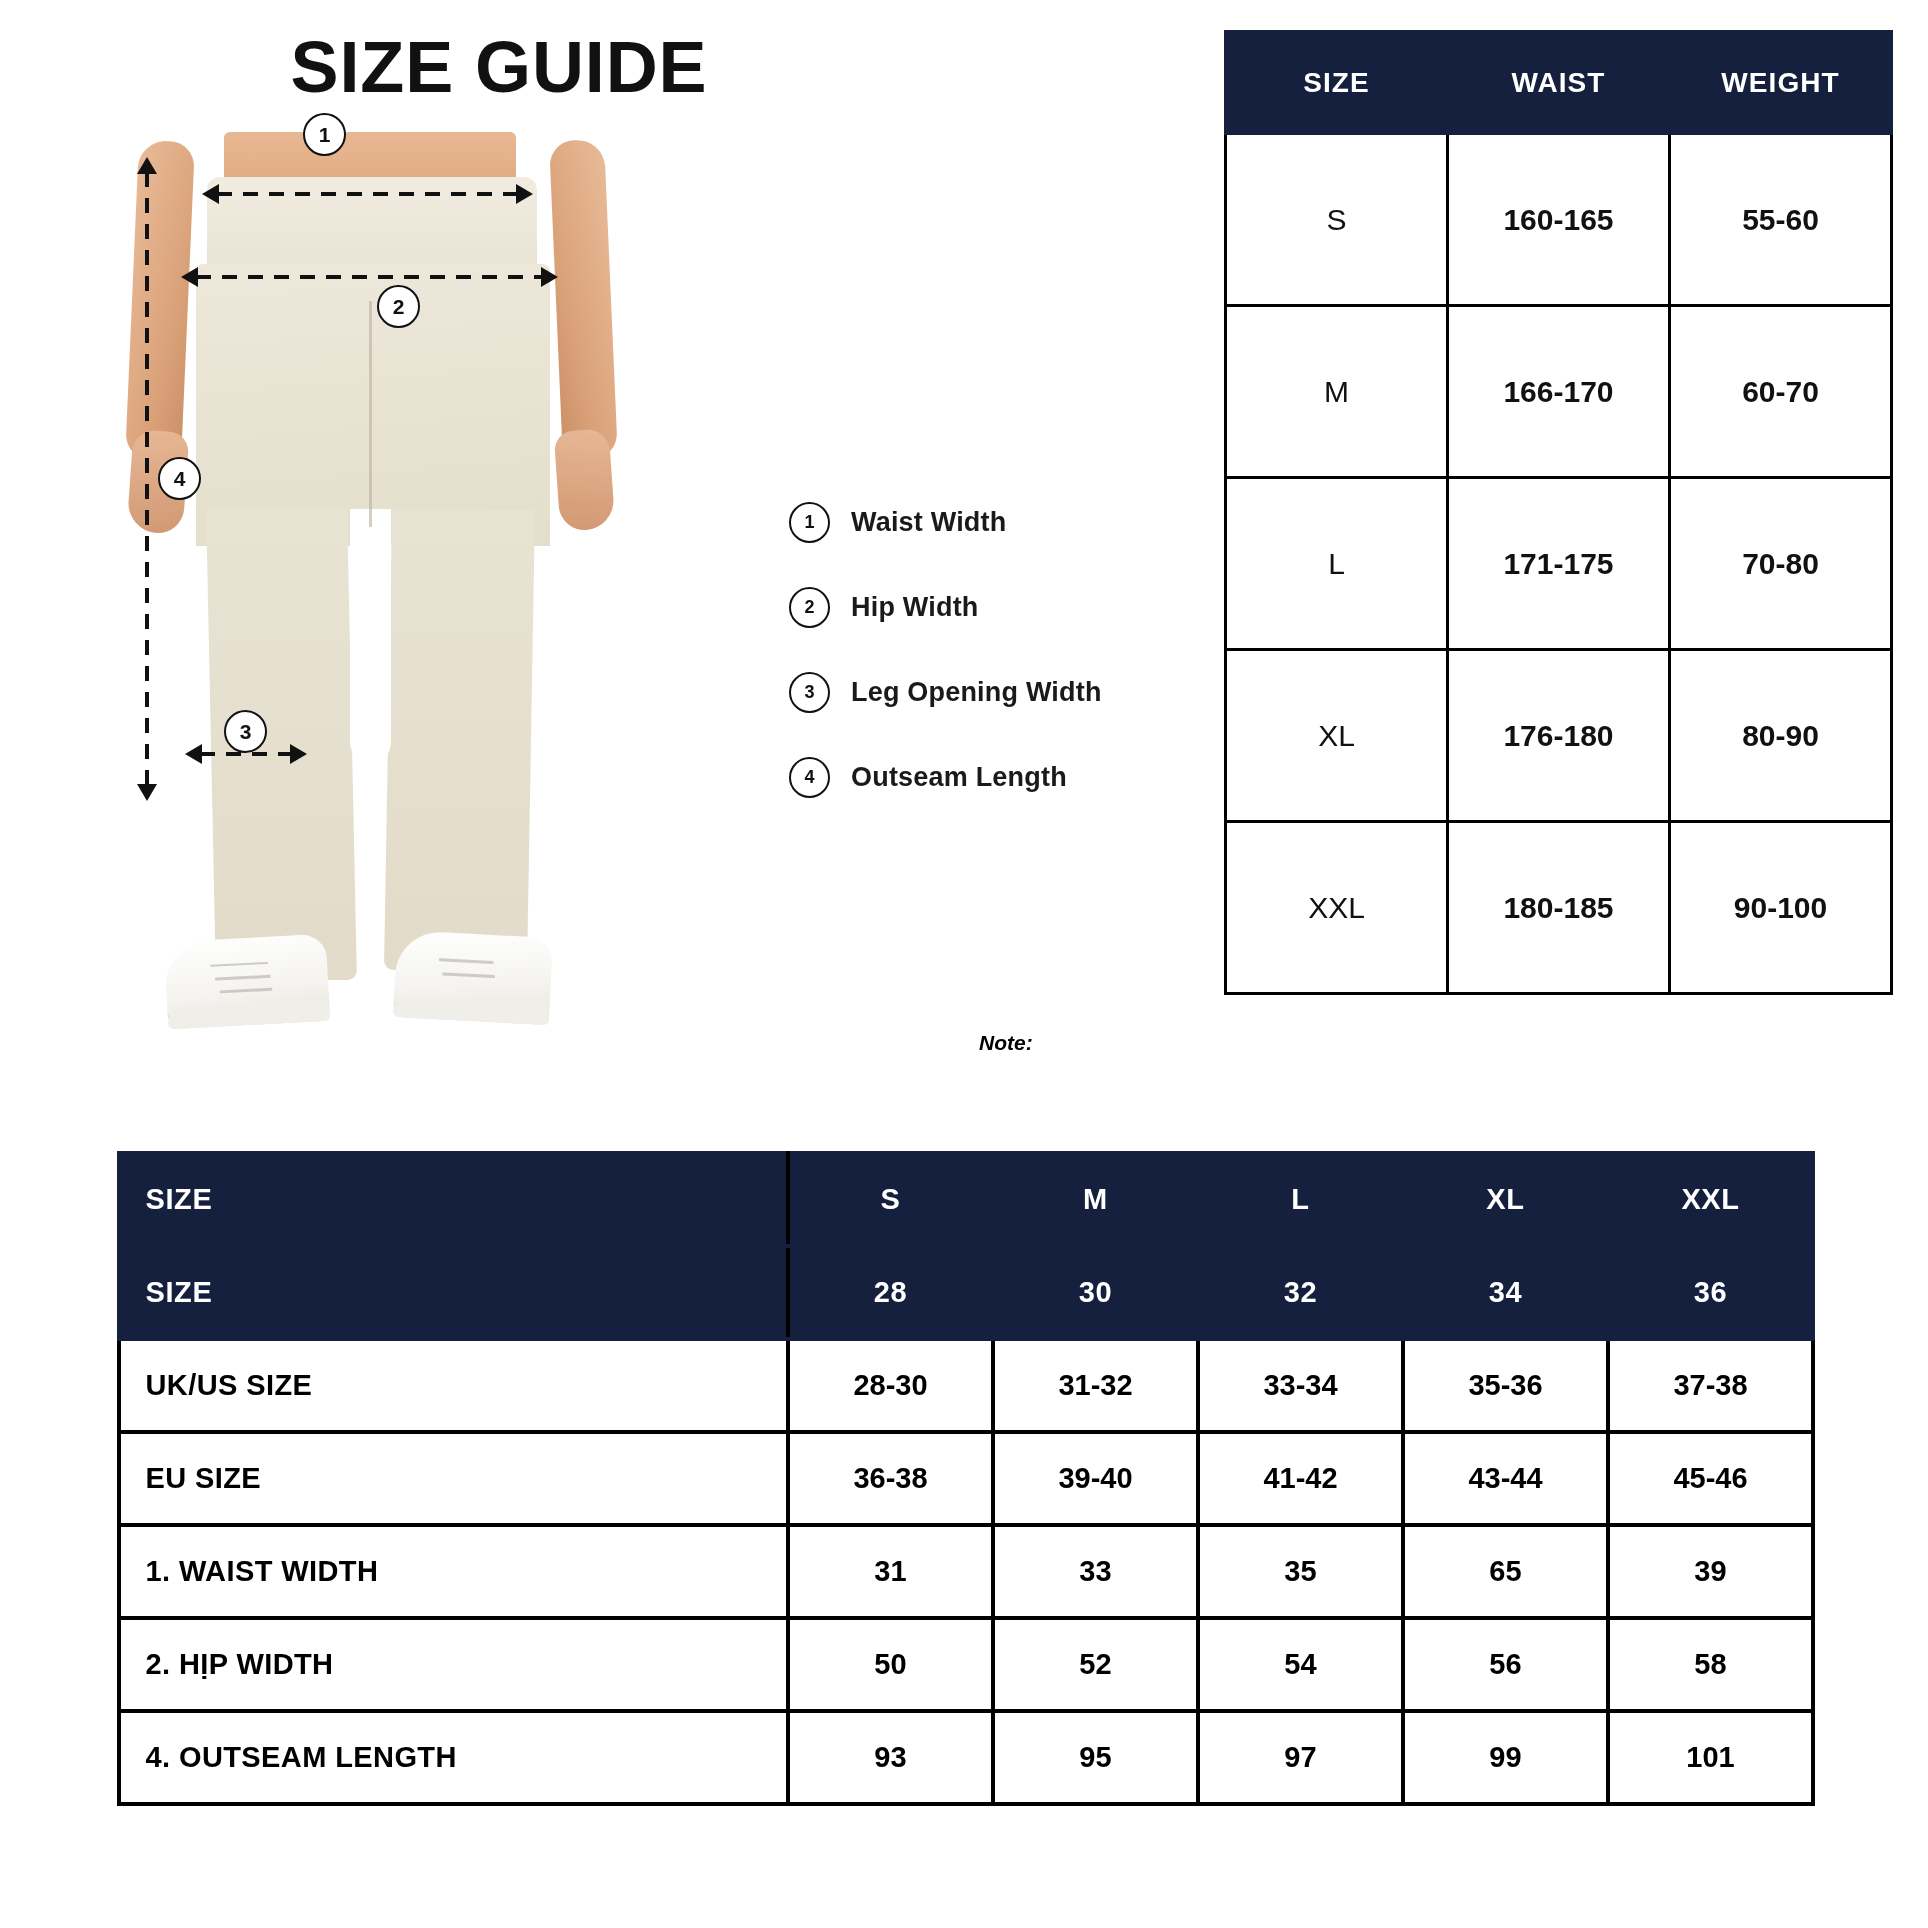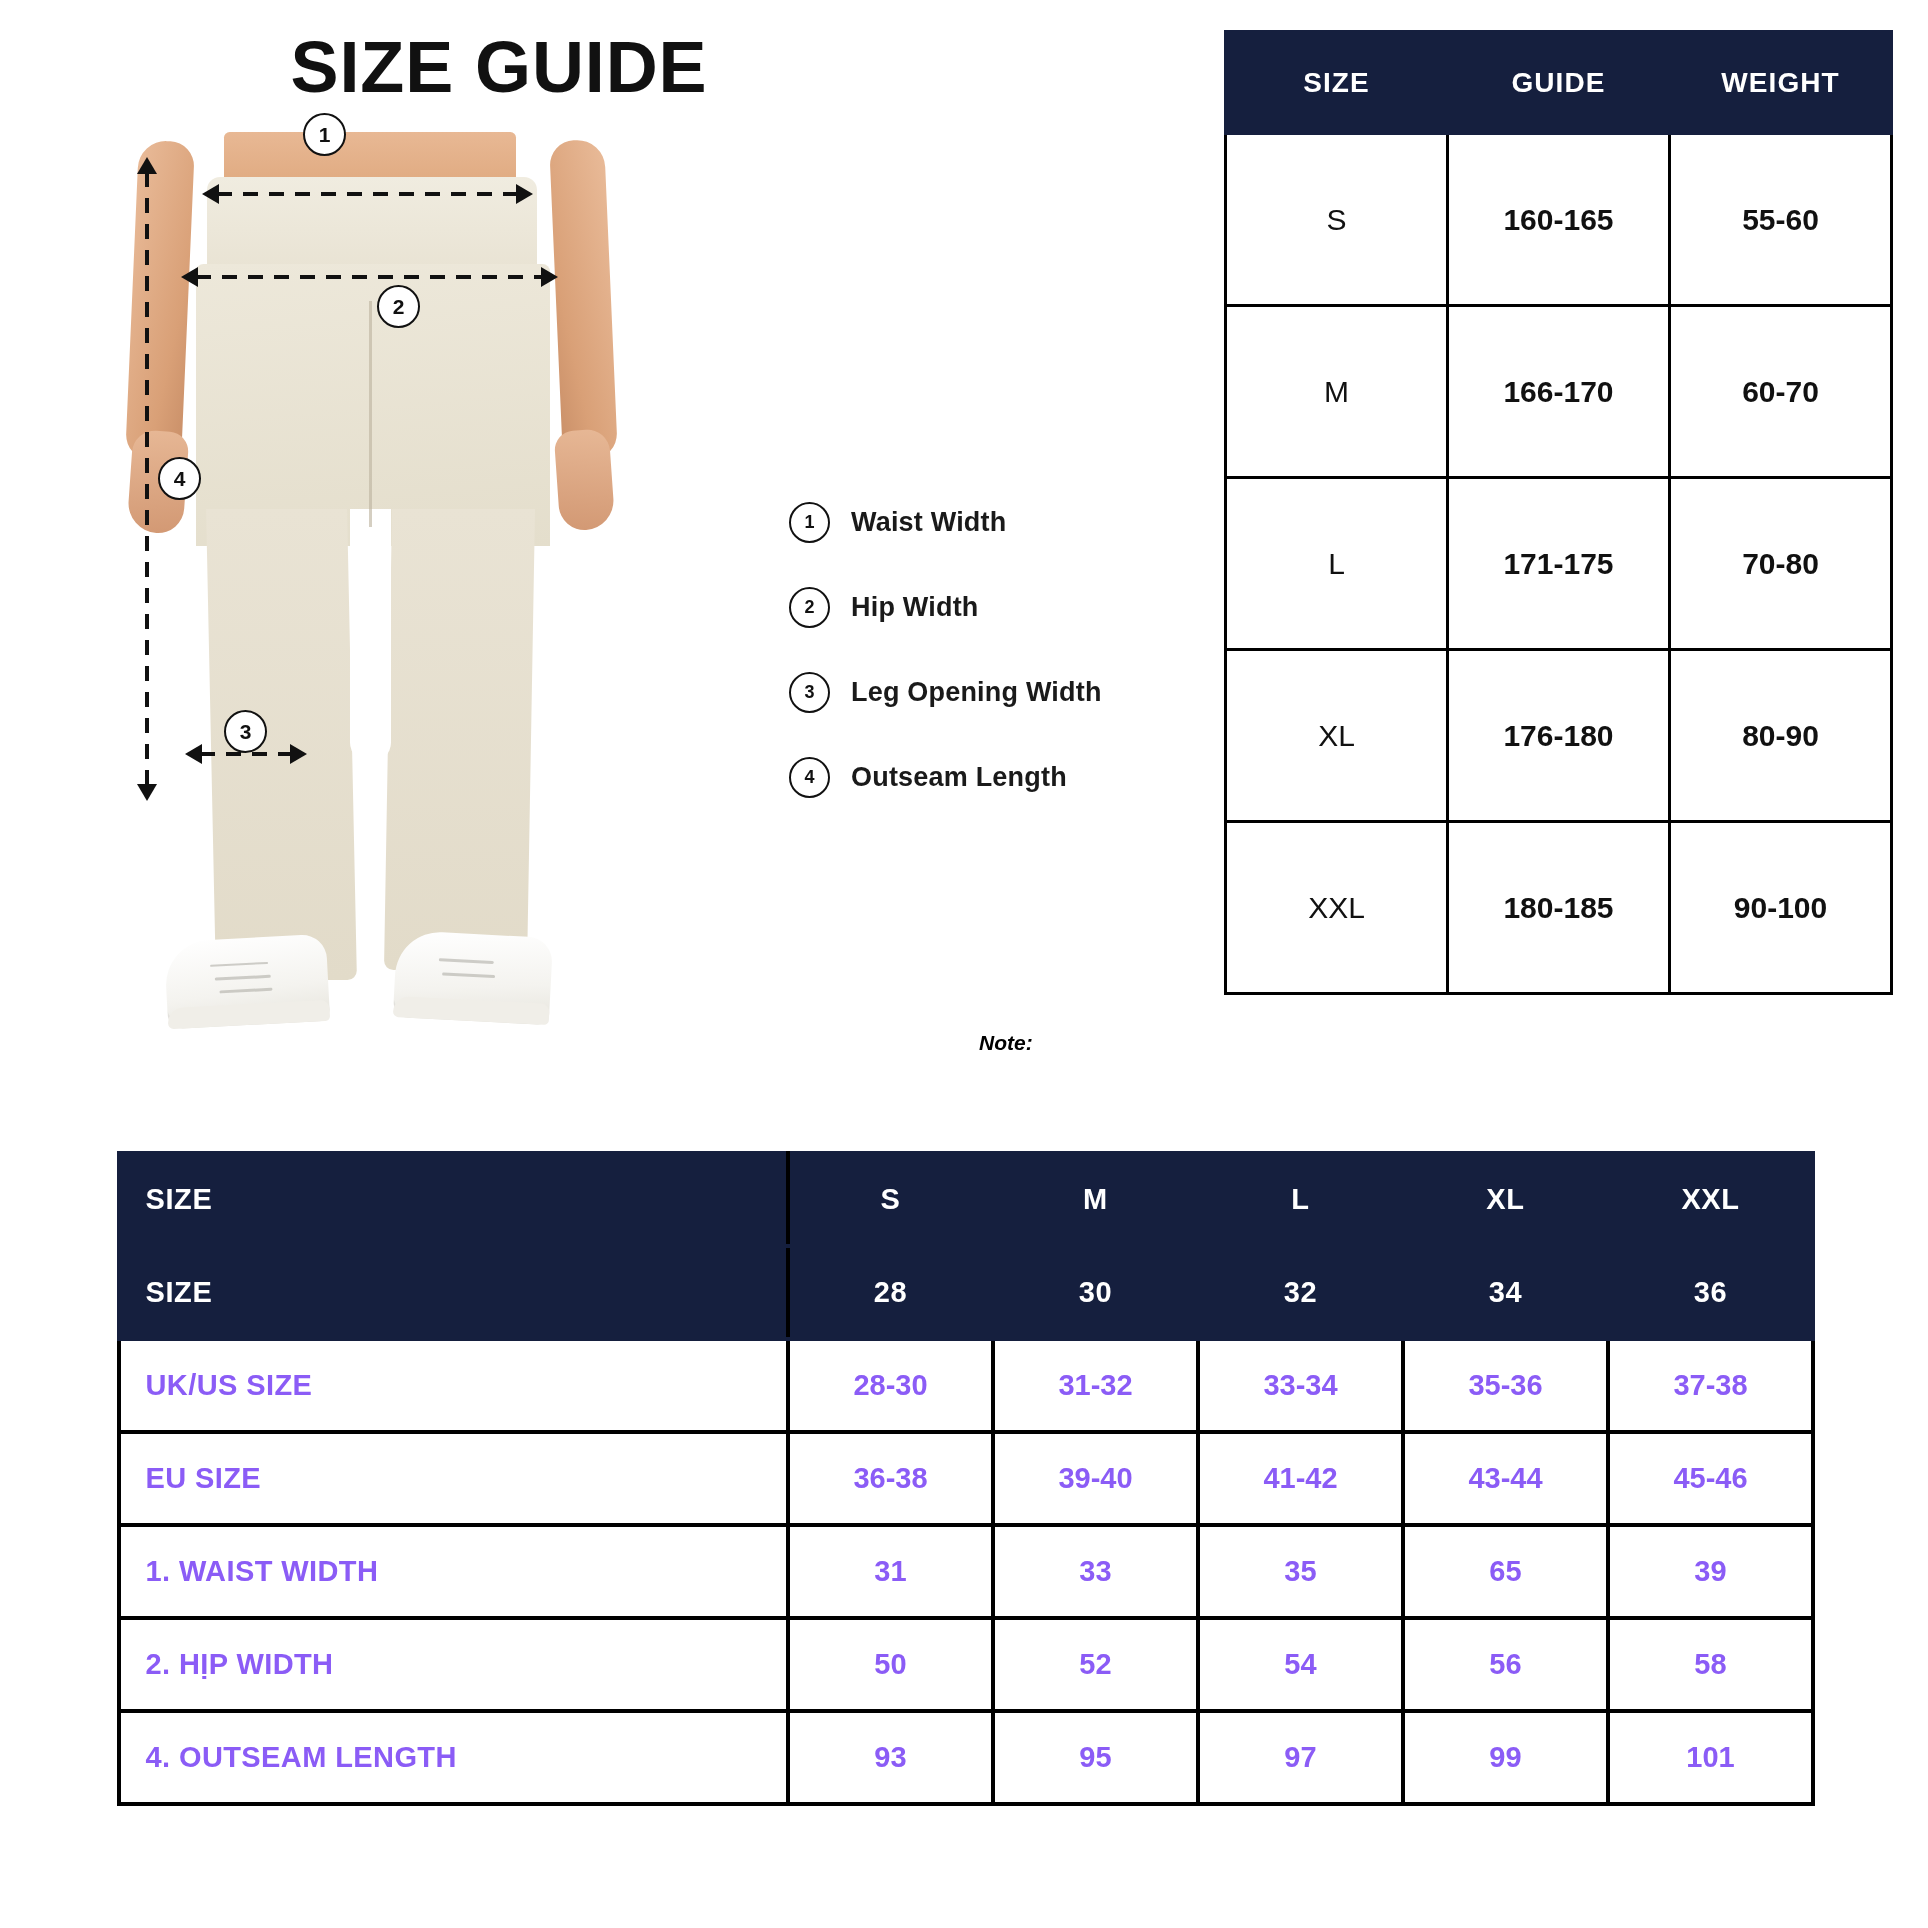--- a/index.html
+++ b/index.html
@@ -232,21 +232,21 @@
     color:#fff;
     border-color:#151F3E;
     font-size: 29px; font-weight: 800;
     letter-spacing: 0.6px;
   }
   .tbl-bot thead th.rowlabel {
     text-align:left; padding-left: 24.5px;
     border-right: 4.7px solid #000;
   }
   .tbl-bot tbody td {
-    background:#fff; color:#8b5cf6;
+    background:#fff; color:#000000;
     font-size: 29px; font-weight: 800;
   }
   .tbl-bot tbody td.rowlabel {
     text-align:left; padding-left: 24.5px;
     font-size: 29px; font-weight: 800; letter-spacing:0.4px;
   }
 </style>
 </head>
 <body>
 
@@ -323,21 +323,21 @@
     <div class="legend-row">
       <div class="legend-badge">4</div>
       <div class="legend-text">Outseam Length</div>
     </div>
   </div>
 
   <table class="tbl-top">
     <thead>
       <tr>
         <th>SIZE</th>
-        <th>GUIDE</th>
+        <th>WAIST</th>
         <th>WEIGHT</th>
       </tr>
     </thead>
     <tbody>
       <tr>
         <td class="sizecell">S</td>
         <td>160-165</td>
         <td>55-60</td>
       </tr>
       <tr>

